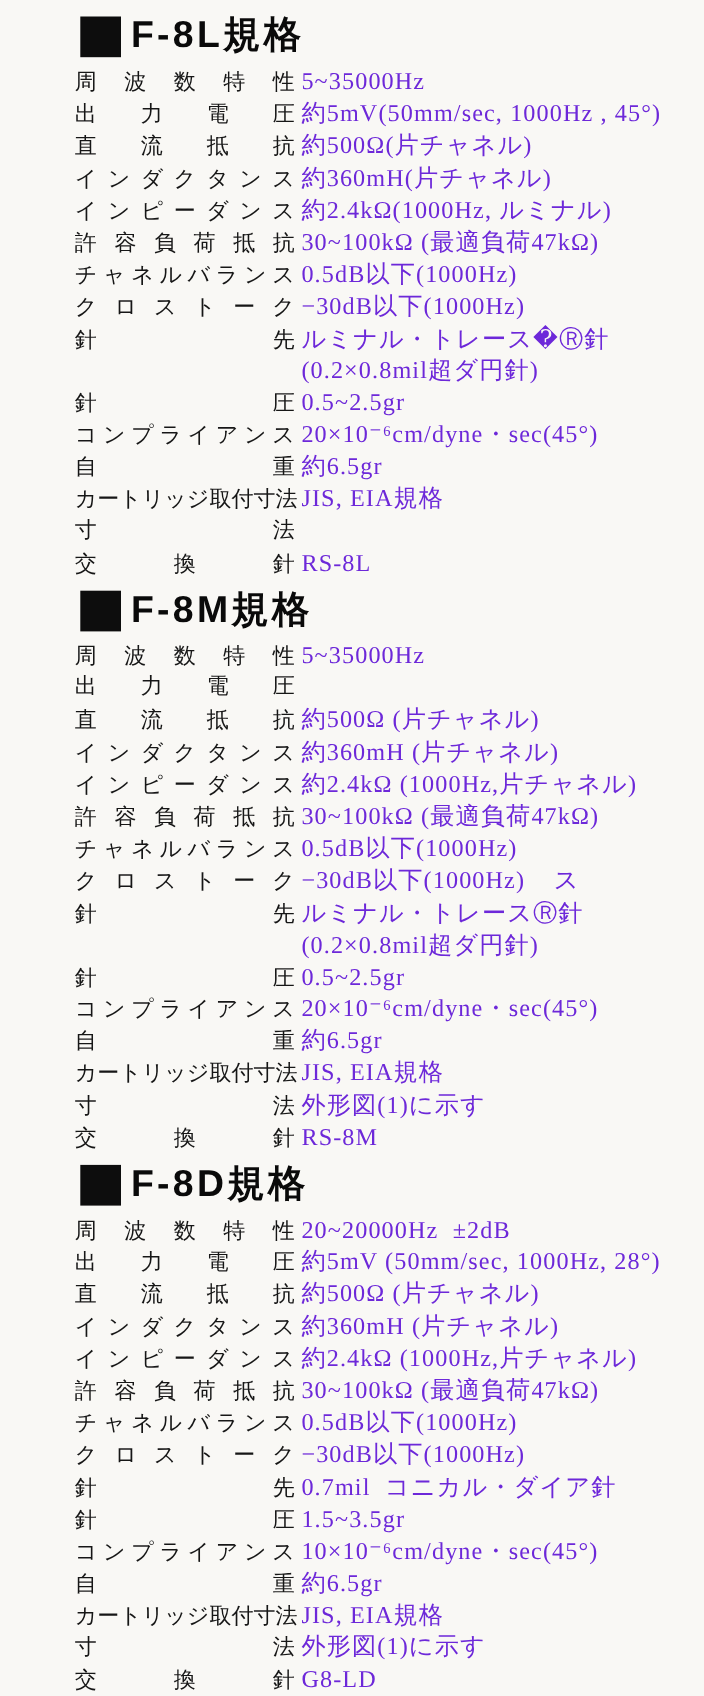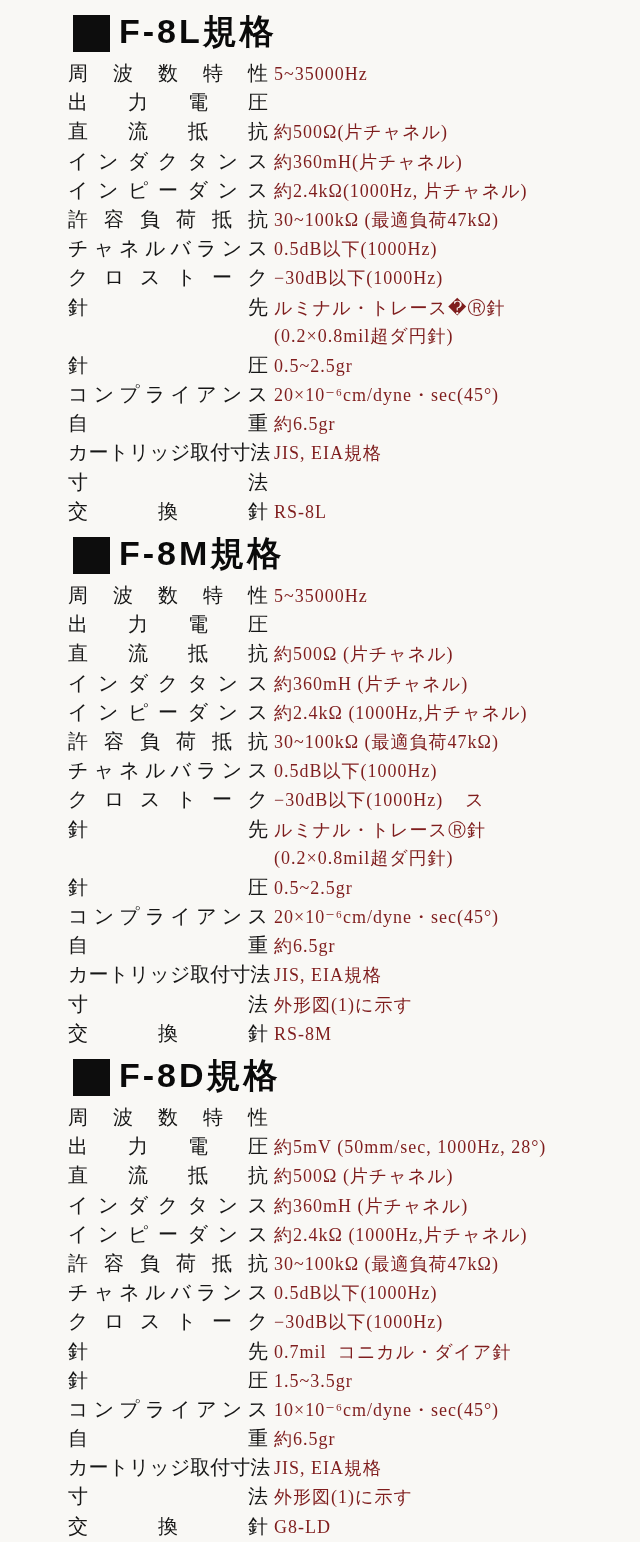--- a/index.html
+++ b/index.html
@@ -48,24 +48,24 @@
     width: 200px;
     display: flex;
     justify-content: space-between;
     font-size: 20px;
     color: #161616;
   }
   .row-label .ch { display: inline-block; }
   
   .row-value {
     margin-left: 6px;
-    font-size: 18px;
+    font-size: 22px;
     letter-spacing: 1px;
     white-space: pre;
-    color: #7f1d1d;
+    color: #6d28d9;
   }
 </style>
 </head>
 <body>
 
 <div class="page">
   <section class="spec-section">
     <h2 class="sec-header">
       <span class="bullet-box"></span>
       <span class="sec-title">F-8L規格</span>
@@ -82,20 +82,21 @@
     <span class="row-value">5~35000Hz</span>
   </div>
 
   <div class="spec-row">
     <span class="row-label">
             <span class="ch">出</span>
             <span class="ch">力</span>
             <span class="ch">電</span>
             <span class="ch">圧</span>
           </span>
+    <span class="row-value">約5mV(50mm/sec, 1000Hz , 45°)</span>
   </div>
 
   <div class="spec-row">
     <span class="row-label">
             <span class="ch">直</span>
             <span class="ch">流</span>
             <span class="ch">抵</span>
             <span class="ch">抗</span>
           </span>
     <span class="row-value">約500Ω(片チャネル)</span>
@@ -117,21 +118,21 @@
   <div class="spec-row">
     <span class="row-label">
             <span class="ch">イ</span>
             <span class="ch">ン</span>
             <span class="ch">ピ</span>
             <span class="ch">ー</span>
             <span class="ch">ダ</span>
             <span class="ch">ン</span>
             <span class="ch">ス</span>
           </span>
-    <span class="row-value">約2.4kΩ(1000Hz, 片チャネル)</span>
+    <span class="row-value">約2.4kΩ(1000Hz, ルミナル)</span>
   </div>
 
   <div class="spec-row">
     <span class="row-label">
             <span class="ch">許</span>
             <span class="ch">容</span>
             <span class="ch">負</span>
             <span class="ch">荷</span>
             <span class="ch">抵</span>
             <span class="ch">抗</span>
@@ -427,20 +428,21 @@
     </h2>
     <div class="rows">
   <div class="spec-row">
     <span class="row-label">
             <span class="ch">周</span>
             <span class="ch">波</span>
             <span class="ch">数</span>
             <span class="ch">特</span>
             <span class="ch">性</span>
           </span>
+    <span class="row-value">20~20000Hz  ±2dB</span>
   </div>
 
   <div class="spec-row">
     <span class="row-label">
             <span class="ch">出</span>
             <span class="ch">力</span>
             <span class="ch">電</span>
             <span class="ch">圧</span>
           </span>
     <span class="row-value">約5mV (50mm/sec, 1000Hz, 28°)</span>

